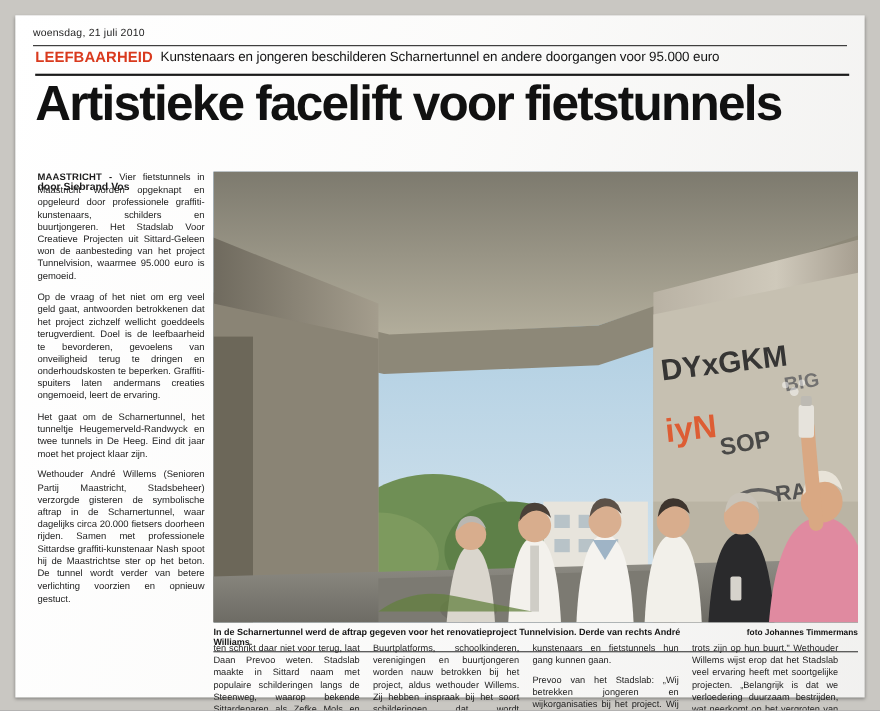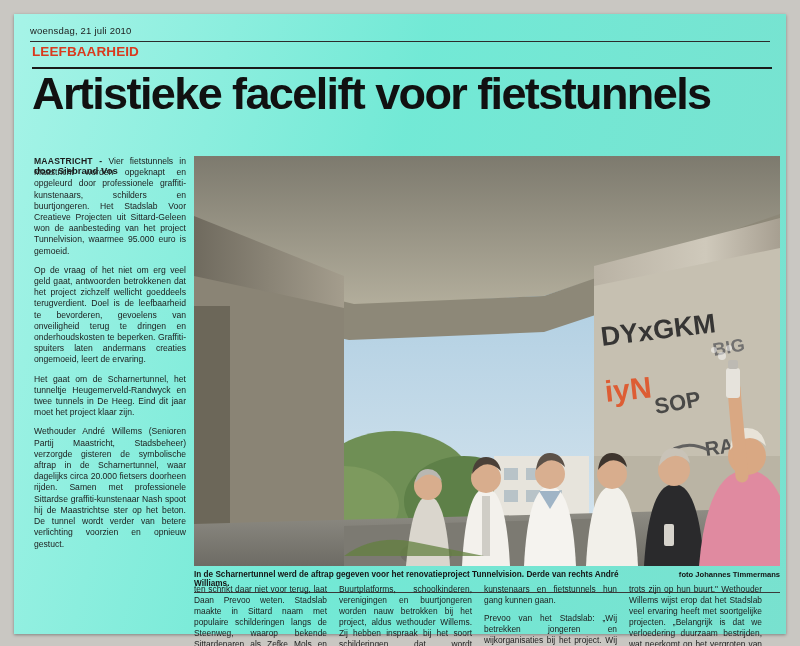--- a/index.html
+++ b/index.html
@@ -14,21 +14,21 @@
     background: #c9c7c2;
     overflow: hidden;
     font-family: "Liberation Sans", sans-serif;
   }
   .paper {
     position: absolute;
     left: 14px;
     top: 14px;
     width: 772px;
     height: 620px;
-    background: #5eead4;
+    background: #ffffff;
     box-shadow: 0 1px 3px rgba(0,0,0,0.35);
   }
   .paper:before {
     content: "";
     position: absolute;
     inset: 0;
     background: linear-gradient(105deg, rgba(255,255,255,0.45), rgba(230,228,222,0.15) 45%, rgba(200,198,192,0.25));
     pointer-events: none;
   }
 
@@ -178,20 +178,21 @@
 
 <div class="page">
   <div class="paper">
 
     <div class="date-bar">
       <span class="date-text">woensdag, 21 juli 2010</span>
     </div>
 
     <div class="kicker-row">
       <span class="kicker-label">LEEFBAARHEID</span>
+      <span class="kicker-text">Kunstenaars en jongeren beschilderen Scharnertunnel en andere doorgangen voor 95.000 euro</span>
     </div>
 
     <div class="headline">Artistieke facelift voor fietstunnels</div>
 
     <div class="byline">door Siebrand Vos</div>
 
     <div class="col-left">
       <p><span class="lead-in">MAASTRICHT -</span><span> Vier fietstunnels in Maastricht worden opgeknapt en opgeleurd door professionele graffiti-kunstenaars, schilders en buurtjongeren. Het Stadslab Voor Creatieve Projecten uit Sittard-Geleen won de aanbesteding van het project Tunnelvision, waarmee 95.000 euro is gemoeid.</span></p>
       <p>Op de vraag of het niet om erg veel geld gaat, antwoorden betrokkenen dat het project zichzelf wellicht goeddeels terugverdient. Doel is de leefbaarheid te bevorderen, gevoelens van onveiligheid terug te dringen en onderhoudskosten te beperken. Graffiti-spuiters laten andermans creaties ongemoeid, leert de ervaring.</p>
       <p>Het gaat om de Scharnertunnel, het tunneltje Heugemerveld-Randwyck en twee tunnels in De Heeg. Eind dit jaar moet het project klaar zijn.</p>

